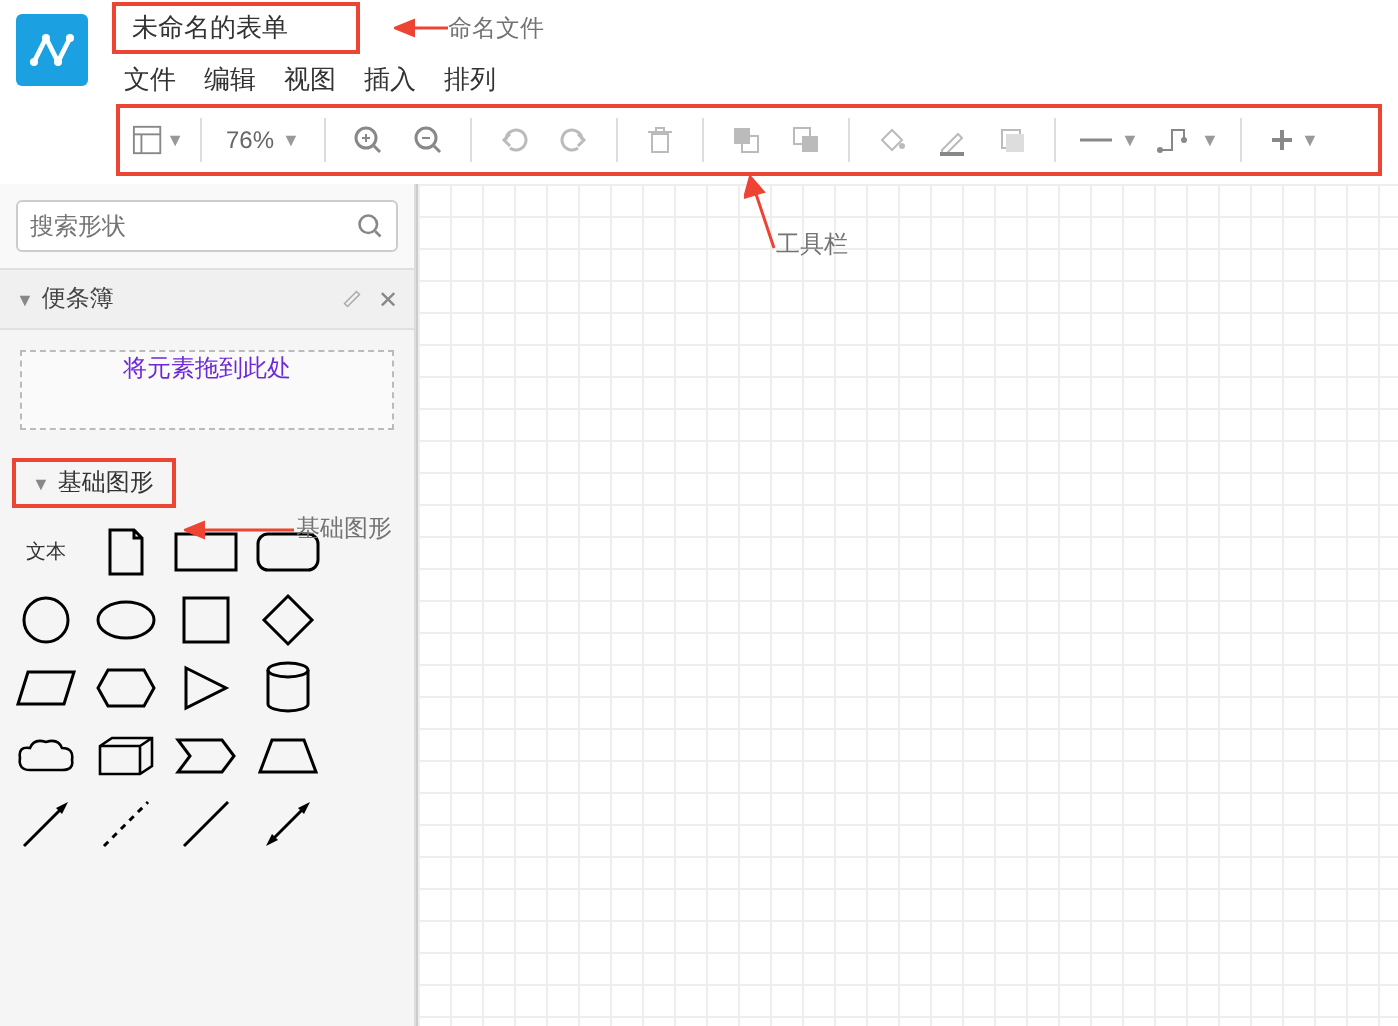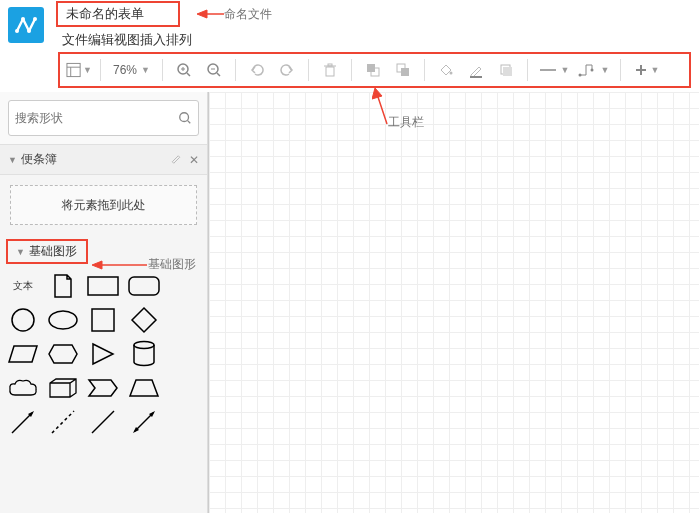--- a/index.html
+++ b/index.html
@@ -2,39 +2,39 @@
 <html><head>
 <meta charset="utf-8">
 <style>
 * { box-sizing: border-box; margin: 0; padding: 0; }
 body { font-family: "Microsoft YaHei", Arial, sans-serif; font-size: 12px; color: #333; background: #fff; width: 699px; height: 513px; overflow: hidden; position: relative; }
 
 .header { display: flex; align-items: center; height: 50px; padding-left: 8px; }
 .logo { width: 36px; height: 36px; background: #1ba1e2; border-radius: 3px; display: flex; align-items: center; justify-content: center; margin-right: 12px; }
 .header-right { display: flex; flex-direction: column; }
 .doc-title { border: 2px solid #e43; font-size: 13px; padding: 2px 8px; display: inline-block; width: 124px; }
-.menubar { display: flex; margin-top: 4px; font-size: 13px; padding-left: 6px; }
+.menubar { display: flex; gap: 14px; margin-top: 4px; font-size: 13px; padding-left: 6px; }
 .menuitem { cursor: pointer; }
 
 .toolbar-wrap { border: 2px solid #e43; margin: 2px 8px 0 58px; height: 36px; display: flex; align-items: center; padding: 0 6px; gap: 4px; }
 .tb-btn { width: 26px; height: 26px; display: flex; align-items: center; justify-content: center; color: #888; cursor: pointer; }
 .tb-sep { width: 1px; height: 22px; background: #ddd; margin: 0 4px; }
 .zoom { display: flex; align-items: center; gap: 4px; color: #666; font-size: 12px; padding: 0 4px; }
 
 .main { display: flex; height: calc(100% - 90px); margin-top: 4px; }
 .sidebar { width: 208px; background: #f5f5f5; border-right: 1px solid #ddd; display: flex; flex-direction: column; position: relative; }
 .search-wrap { padding: 8px; border-bottom: 1px solid #e0e0e0; background: #f9f9f9; }
-.search-box { display: flex; align-items: center; background: #fff; border: 1px solid #ccc; border-radius: 3px; height: 36px; padding: 0 6px; }
+.search-box { display: flex; align-items: center; background: #fff; border: 1px solid #ccc; border-radius: 3px; height: 26px; padding: 0 6px; }
 .search-input { flex: 1; border: none; outline: none; font-size: 12px; }
 
 .section-header { display: flex; align-items: center; justify-content: space-between; padding: 6px 8px; font-size: 12px; color: #444; border-bottom: 1px solid #e0e0e0; background: #f0f0f0; }
 .section-header-left { display: flex; align-items: center; gap: 4px; }
 .close-x { color: #888; cursor: pointer; margin-left: 4px; }
 
-.dropzone { margin: 10px; border: 1px dashed #bbb; height: 40px; display: flex; align-items: center; justify-content: center; color: #404040; font-size: 12px; background: #fafafa; }
+.dropzone { margin: 10px; border: 1px dashed #bbb; height: 40px; display: flex; align-items: flex-start; justify-content: center; color: #6d28d9; font-size: 12px; background: #fafafa; }
 
 .shapes-title { border: 2px solid #e43; padding: 2px 8px; margin: 4px 6px 0 6px; font-size: 12px; display: flex; align-items: center; gap: 4px; width: 82px; }
 
 .shapes-grid { padding: 8px 6px; display: grid; grid-template-columns: repeat(5, 1fr); gap: 6px; }
 .shape-cell { width: 34px; height: 28px; display: flex; align-items: center; justify-content: center; cursor: grab; }
 .shape-text { font-size: 10px; color: #333; text-align: center; }
 
 .canvas { flex: 1; position: relative; background-image: linear-gradient(#eee 1px, transparent 1px), linear-gradient(90deg, #eee 1px, transparent 1px); background-size: 16px 16px; border-left: 1px solid #ccc; }
 
 .annot { position: absolute; color: #737373; font-size: 12px; font-weight: 500; pointer-events: none; }

